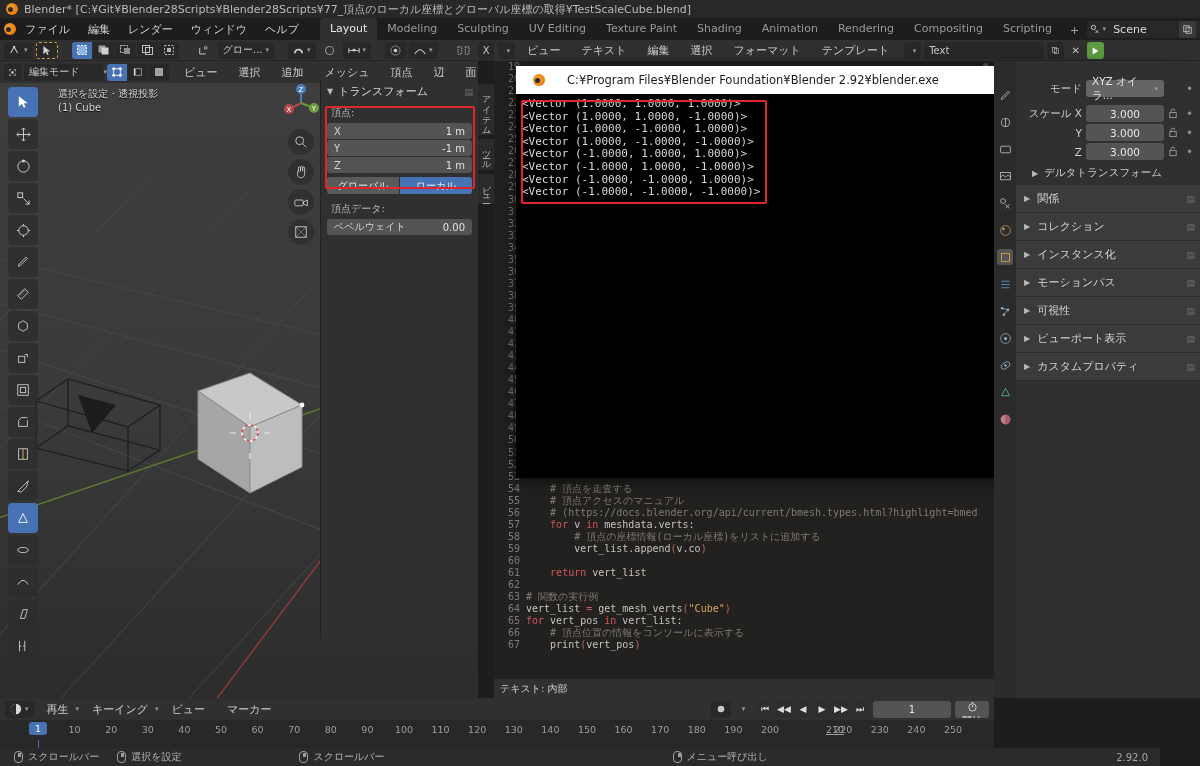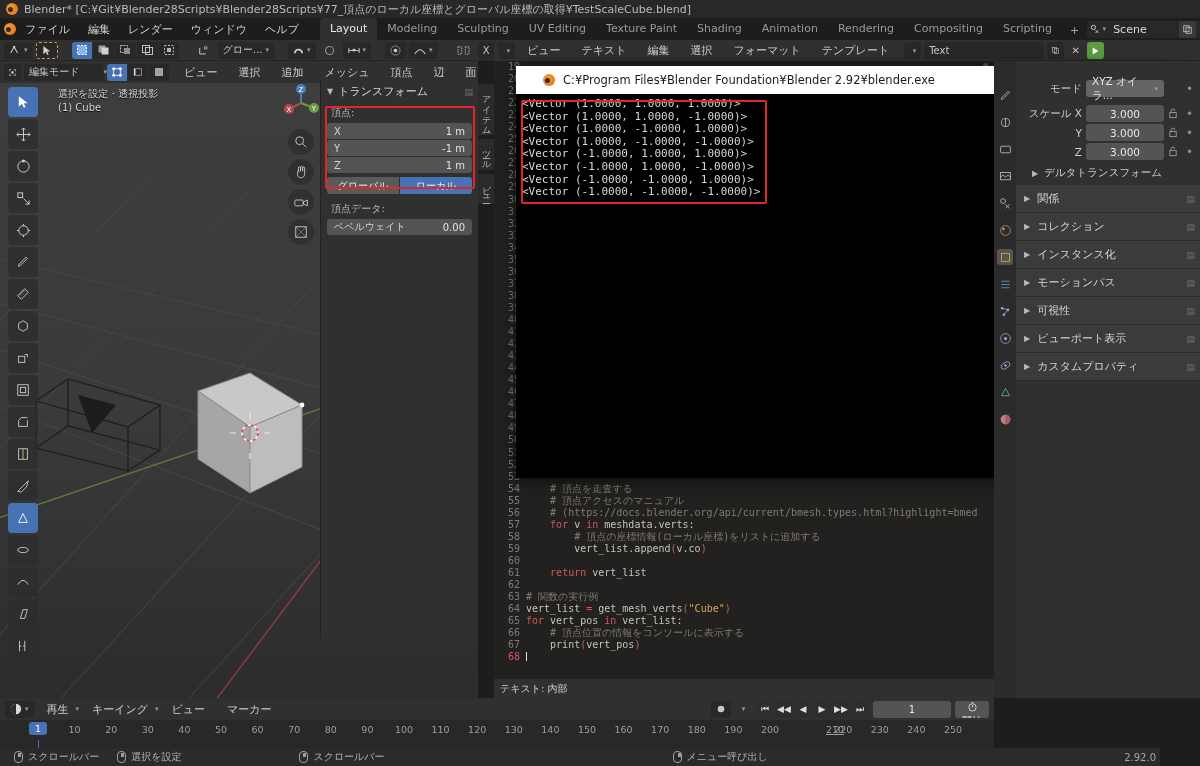--- a/index.html
+++ b/index.html
@@ -142,21 +142,21 @@
     position:absolute;left:0;bottom:0;width:500px;height:19px;background:#303030;
     display:flex;align-items:center;padding-left:6px;color:#cfcfcf;font-size:10px;
   }
 
   
   .console{
     position:absolute;left:516px;top:66px;width:664px;height:412px;
     background:#000;box-shadow:0 2px 14px rgba(0,0,0,.7);
   }
   .cwin-title{
-    height:28px;background:#fff;display:flex;align-items:center;padding-left:27px;gap:8px;
+    height:28px;background:#fff;display:flex;align-items:center;padding-left:17px;gap:22px;
     color:#1a1a1a;font-size:11.5px;
   }
   .cwin-title .ttl{flex:1;}
   .wbtn{width:38px;height:28px;display:flex;align-items:center;justify-content:center;color:#3a3a3a;font-size:12px;}
   .wbtn.close{color:#777;}
   .cwin-body{
     position:absolute;left:0;top:28px;width:664px;height:384px;background:#000;
     font-family:"DejaVu Sans Mono","Liberation Mono",monospace;font-size:11px;line-height:12.6px;
     color:#d8d8d8;padding:4px 0 0 6px; white-space:pre;
   }
@@ -205,21 +205,21 @@
     position:absolute;left:0;bottom:0;width:1160px;height:18px;background:#2b2b2b;
     display:flex;align-items:center;gap:18px;padding-left:14px;color:#b0b0b0;font-size:10px;
   }
   .mouse{
     width:9px;height:12px;border:1px solid #9e9e9e;border-radius:4px;position:relative;flex:none;
   }
   .mouse i{position:absolute;left:3px;top:1px;width:3px;height:4px;background:#9e9e9e;}
   .mouse.r i{left:4px;}
   .mouse.m i{left:3px;background:#9e9e9e;}
   .sb-item{display:flex;align-items:center;gap:5px;}
-  .ver{margin-left:auto;padding-right:4px;color:#a6a6a6;font-size:10px;}
+  .ver{margin-left:auto;padding-right:12px;color:#a6a6a6;font-size:10px;}
 
   svg{display:block;}
 </style>
 </head>
 <body>
 
 <div class="app">
 
   <div class="titlebar">
     <span class="blender-logo"></span>
@@ -891,24 +891,20 @@
           <span class="ln">65</span>
           <span class="ct"><span class="kw">for</span><span class="ct"> vert_pos </span><span class="kw">in</span><span class="ct"> vert_list:</span></span>
         </div>
         <div class="cl">
           <span class="ln">66</span>
           <span class="ct"><span class="cm">    # 頂点位置の情報をコンソールに表示する</span></span>
         </div>
         <div class="cl">
           <span class="ln">67</span>
           <span class="ct"><span class="ct">    print</span><span class="pn">(</span><span class="ct">vert_pos</span><span class="pn">)</span></span>
-        </div>
-        <div class="cl">
-          <span class="ln cur">68</span>
-          <span class="ct"><span class="cursor"></span></span>
         </div>
       </div>
     <div class="te-scroll"></div>
 
     <div class="te-foot">
       <span>テキスト: 内部</span>
     </div>
   </div>
 
   <div class="console">

